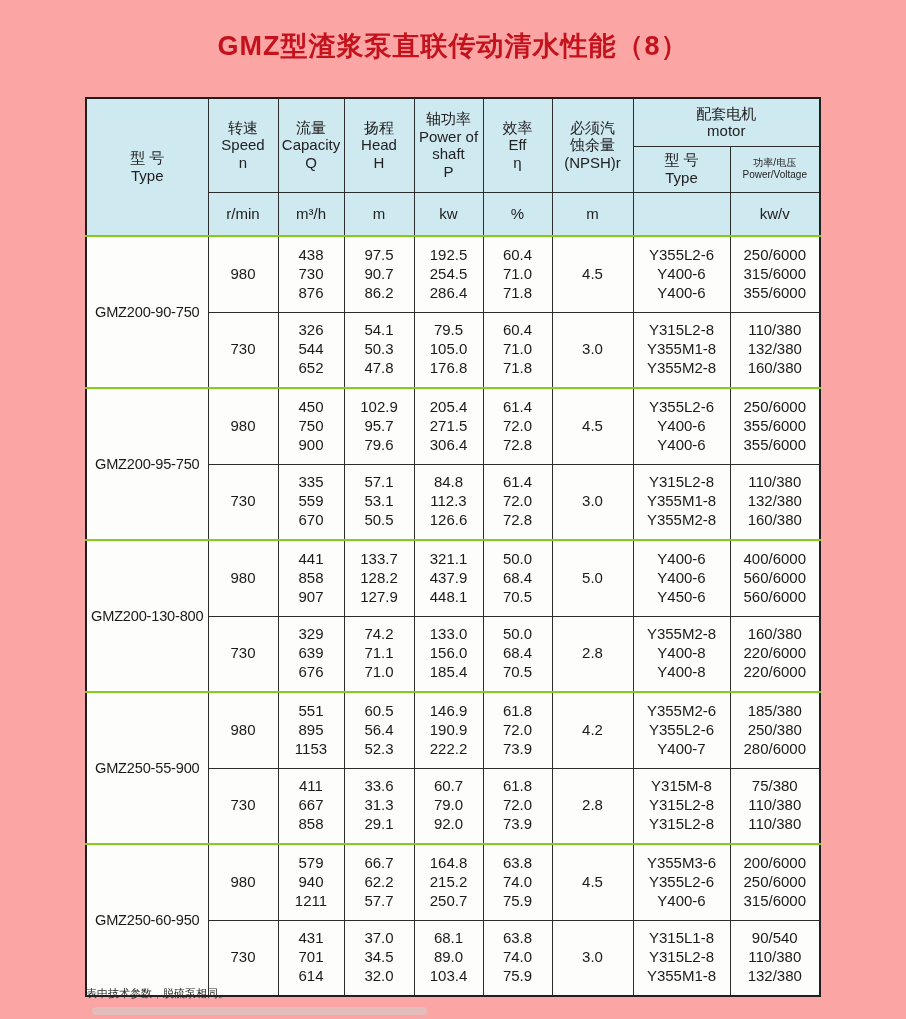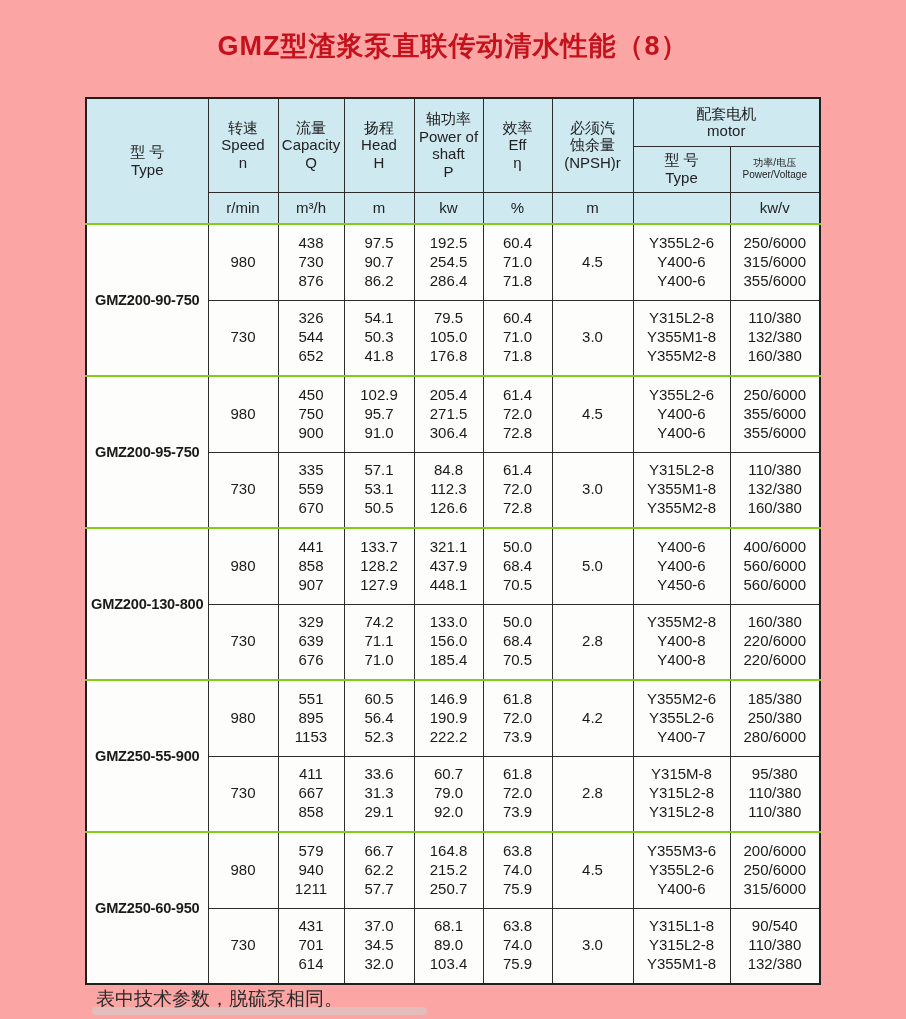--- a/index.html
+++ b/index.html
@@ -47,37 +47,36 @@
   }
   thead th {
     background: #cfe9f0;
     font-weight: normal;
     font-size: 15px;
     line-height: 1.18;
     color: #222;
   }
   thead tr.h1 th { height: 48px; }
   thead tr.h2 th { height: 46px; }
-  thead tr.units th { height: 32px; font-size: 15px; }
+  thead tr.units th { height: 44px; font-size: 15px; }
   thead th.small { font-size: 10px; }
   tbody td {
     background: #fdfdfc;
     font-size: 15px;
     line-height: 1.26;
     height: 76px;
     color: #1a1a1a;
   }
   tbody tr.block-start td { border-top: 2px solid #84cc16; }
-  td.model { font-size: 14.6px; letter-spacing: -0.2px; padding: 0 1px; font-weight: bold; }
+  td.model { font-size: 14.6px; letter-spacing: -0.2px; padding: 0 1px; }
   .footnote {
     position: absolute;
     top: 986px; left: 86px;
-    font-size: 19px;
+    font-size: 11px;
     color: #2a2a2a;
-    margin-left: 10px;
   }
   .bottom-artifact {
     position: absolute;
     top: 1007px; left: 92px;
     width: 335px; height: 8px;
     background: #cfcfcd;
     border-radius: 4px;
     opacity: 0.55;
   }
 </style>
@@ -168,21 +167,21 @@
 315/6000
 355/6000</td>
       </tr>
       <tr>
         <td>730</td>
         <td>326
 544
 652</td>
         <td>54.1
 50.3
-41.8</td>
+47.8</td>
         <td>79.5
 105.0
 176.8</td>
         <td>60.4
 71.0
 71.8</td>
         <td>3.0</td>
         <td>Y315L2-8
 Y355M1-8
 Y355M2-8</td>
@@ -192,21 +191,21 @@
       </tr>
 
       <tr class="block-start">
         <td class="model" rowspan="2">GMZ200-95-750</td>
         <td>980</td>
         <td>450
 750
 900</td>
         <td>102.9
 95.7
-91.0</td>
+79.6</td>
         <td>205.4
 271.5
 306.4</td>
         <td>61.4
 72.0
 72.8</td>
         <td>4.5</td>
         <td>Y355L2-6
 Y400-6
 Y400-6</td>
@@ -317,21 +316,21 @@
         <td>60.7
 79.0
 92.0</td>
         <td>61.8
 72.0
 73.9</td>
         <td>2.8</td>
         <td>Y315M-8
 Y315L2-8
 Y315L2-8</td>
-        <td>95/380
+        <td>75/380
 110/380
 110/380</td>
       </tr>
 
       <tr class="block-start">
         <td class="model" rowspan="2">GMZ250-60-950</td>
         <td>980</td>
         <td>579
 940
 1211</td>

